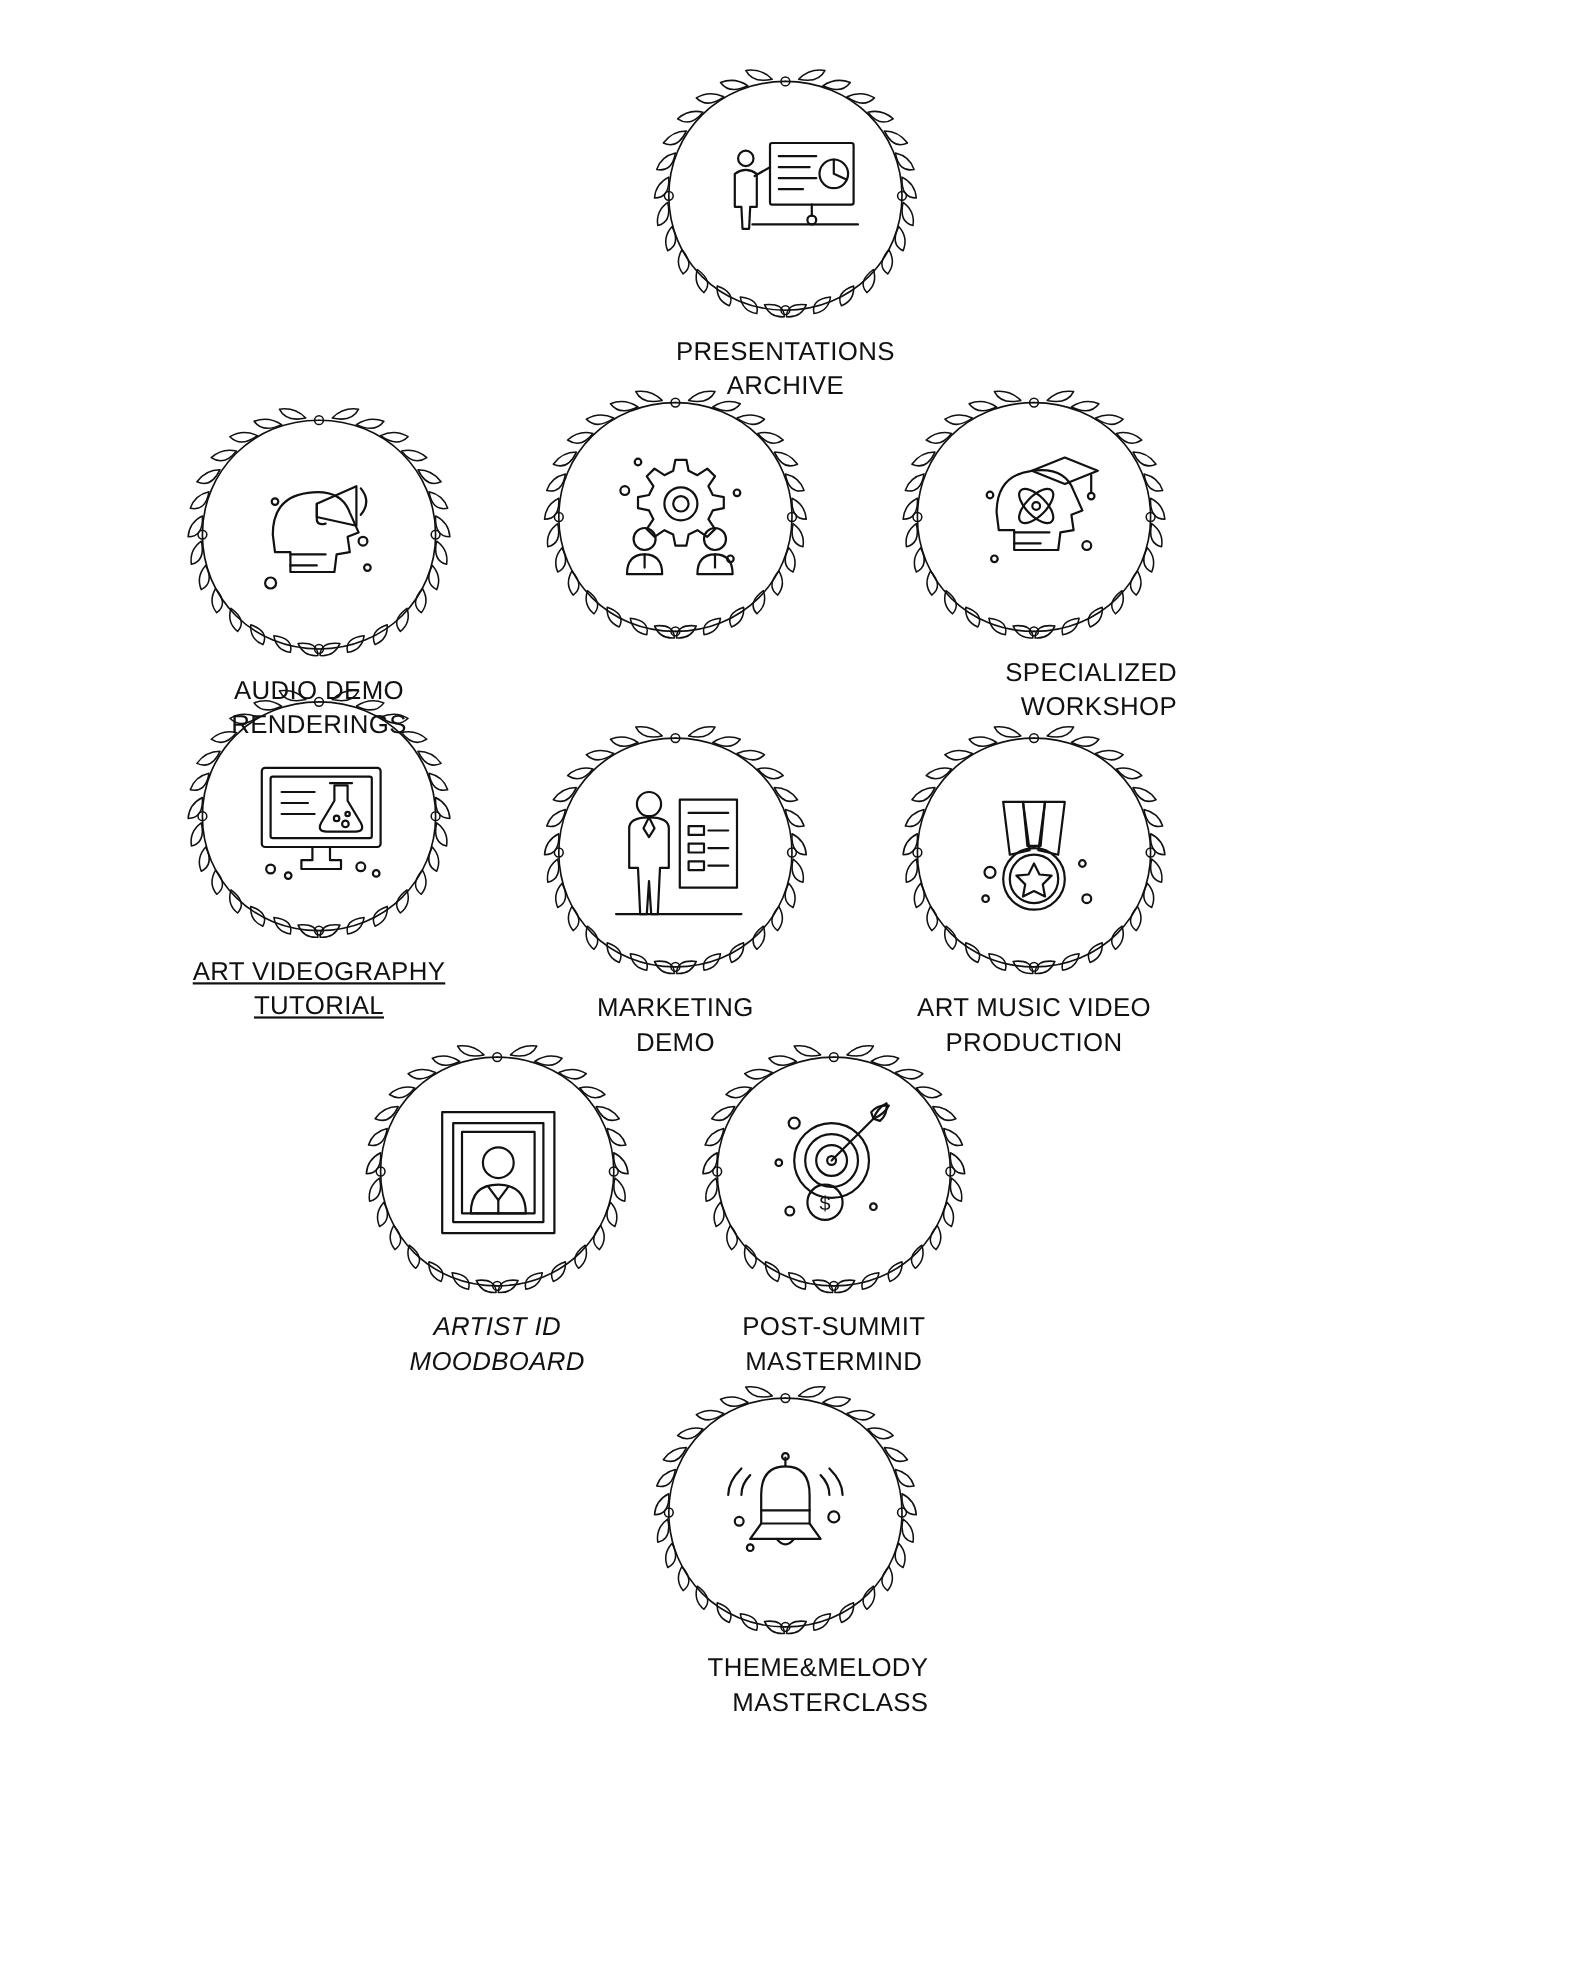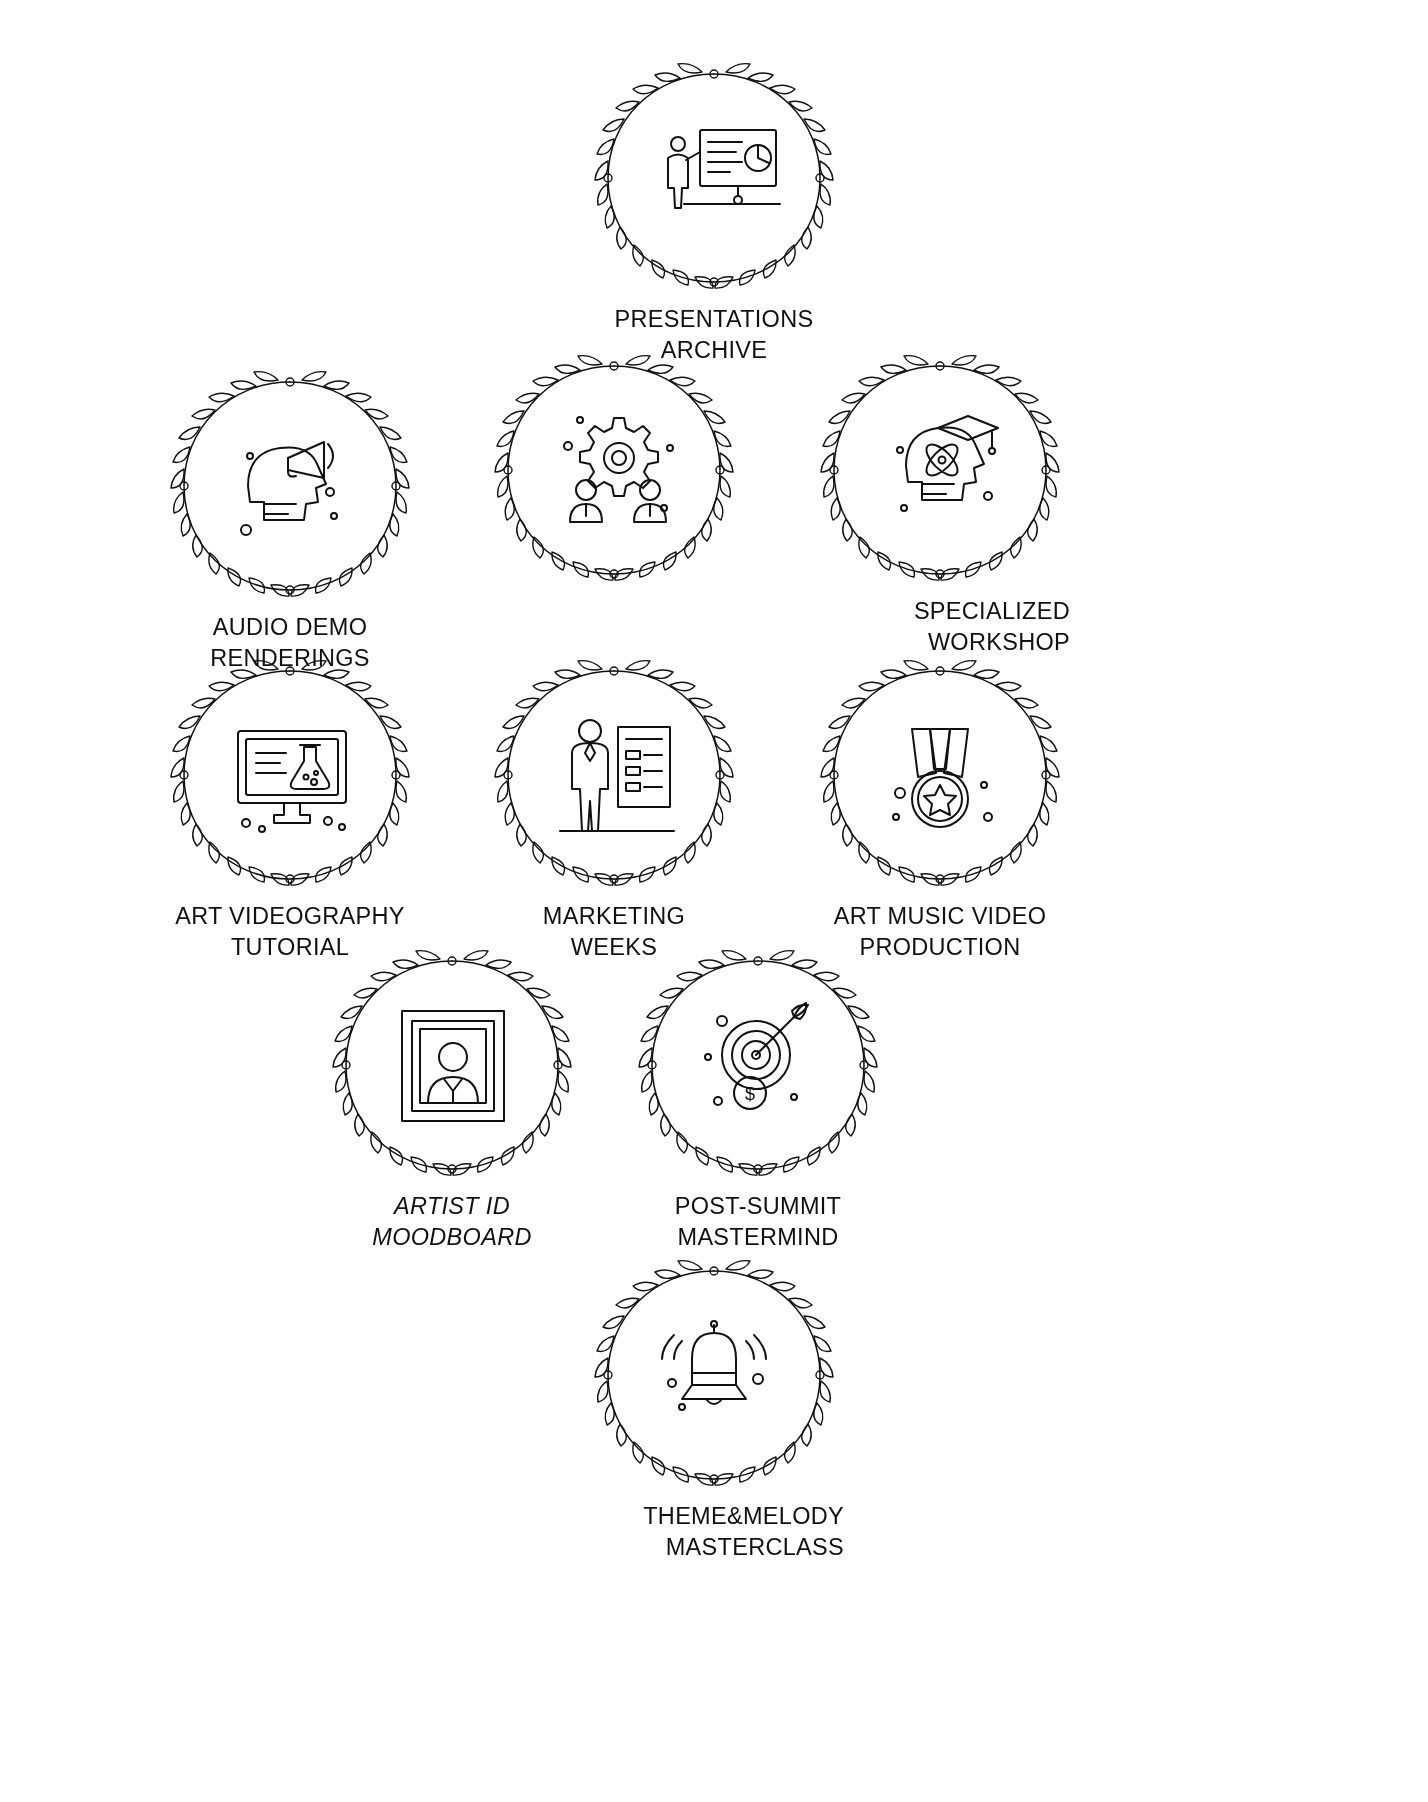--- a/index.html
+++ b/index.html
@@ -46,21 +46,21 @@
     white-space: pre-line;
     font-weight: 400;
   }
   
   .pos-r1c1 { left: 584px;  top: 58px; }
 
   .pos-r2c1 { left: 160px;  top: 366px; }
   .pos-r2c2 { left: 484px;  top: 350px; }
   .pos-r2c3 { left: 810px;  top: 350px; text-align: right; }
 
-  .pos-r3c1 { left: 160px;  top: 655px; }
+  .pos-r3c1 { left: 160px;  top: 622px; text-decoration: underline; }
   .pos-r3c2 { left: 484px;  top: 655px; }
   .pos-r3c3 { left: 810px;  top: 655px; }
 
   .pos-r4c1 { left: 322px;  top: 945px; font-style: italic; }
   .pos-r4c2 { left: 628px;  top: 945px; }
 
   .pos-r5c1 { left: 584px;  top: 1255px; text-align: right; }
 </style>
 </head>
 <body>
@@ -458,21 +458,21 @@
           <line x1="94" y1="40" x2="112" y2="40"></line>
           <rect x="76" y="52" width="14" height="8"></rect>
           <line x1="94" y1="56" x2="112" y2="56"></line>
           <rect x="76" y="68" width="14" height="8"></rect>
           <line x1="94" y1="72" x2="112" y2="72"></line>
           <line x1="10" y1="116" x2="124" y2="116"></line>
         </g>
       </svg>
     </div>
     <div class="badge-label">MARKETING
-WEEKS</div>
+DEMO</div>
   </div>
 
   <div class="badge pos-r3c3">
     <div class="wreath-wrap">
       <svg viewBox="0 0 260 240" xmlns="http://www.w3.org/2000/svg">
         <g fill="none" stroke="#111" stroke-width="1.5" stroke-linecap="round" stroke-linejoin="round">
           <path d="M130 16 C 70 16, 24 62, 24 120 C 24 178, 70 224, 130 224"></path>
           <path d="M130 16 C 190 16, 236 62, 236 120 C 236 178, 190 224, 130 224"></path>
         </g>
         <g fill="none" stroke="#111" stroke-width="1.4" stroke-linecap="round" stroke-linejoin="round">

